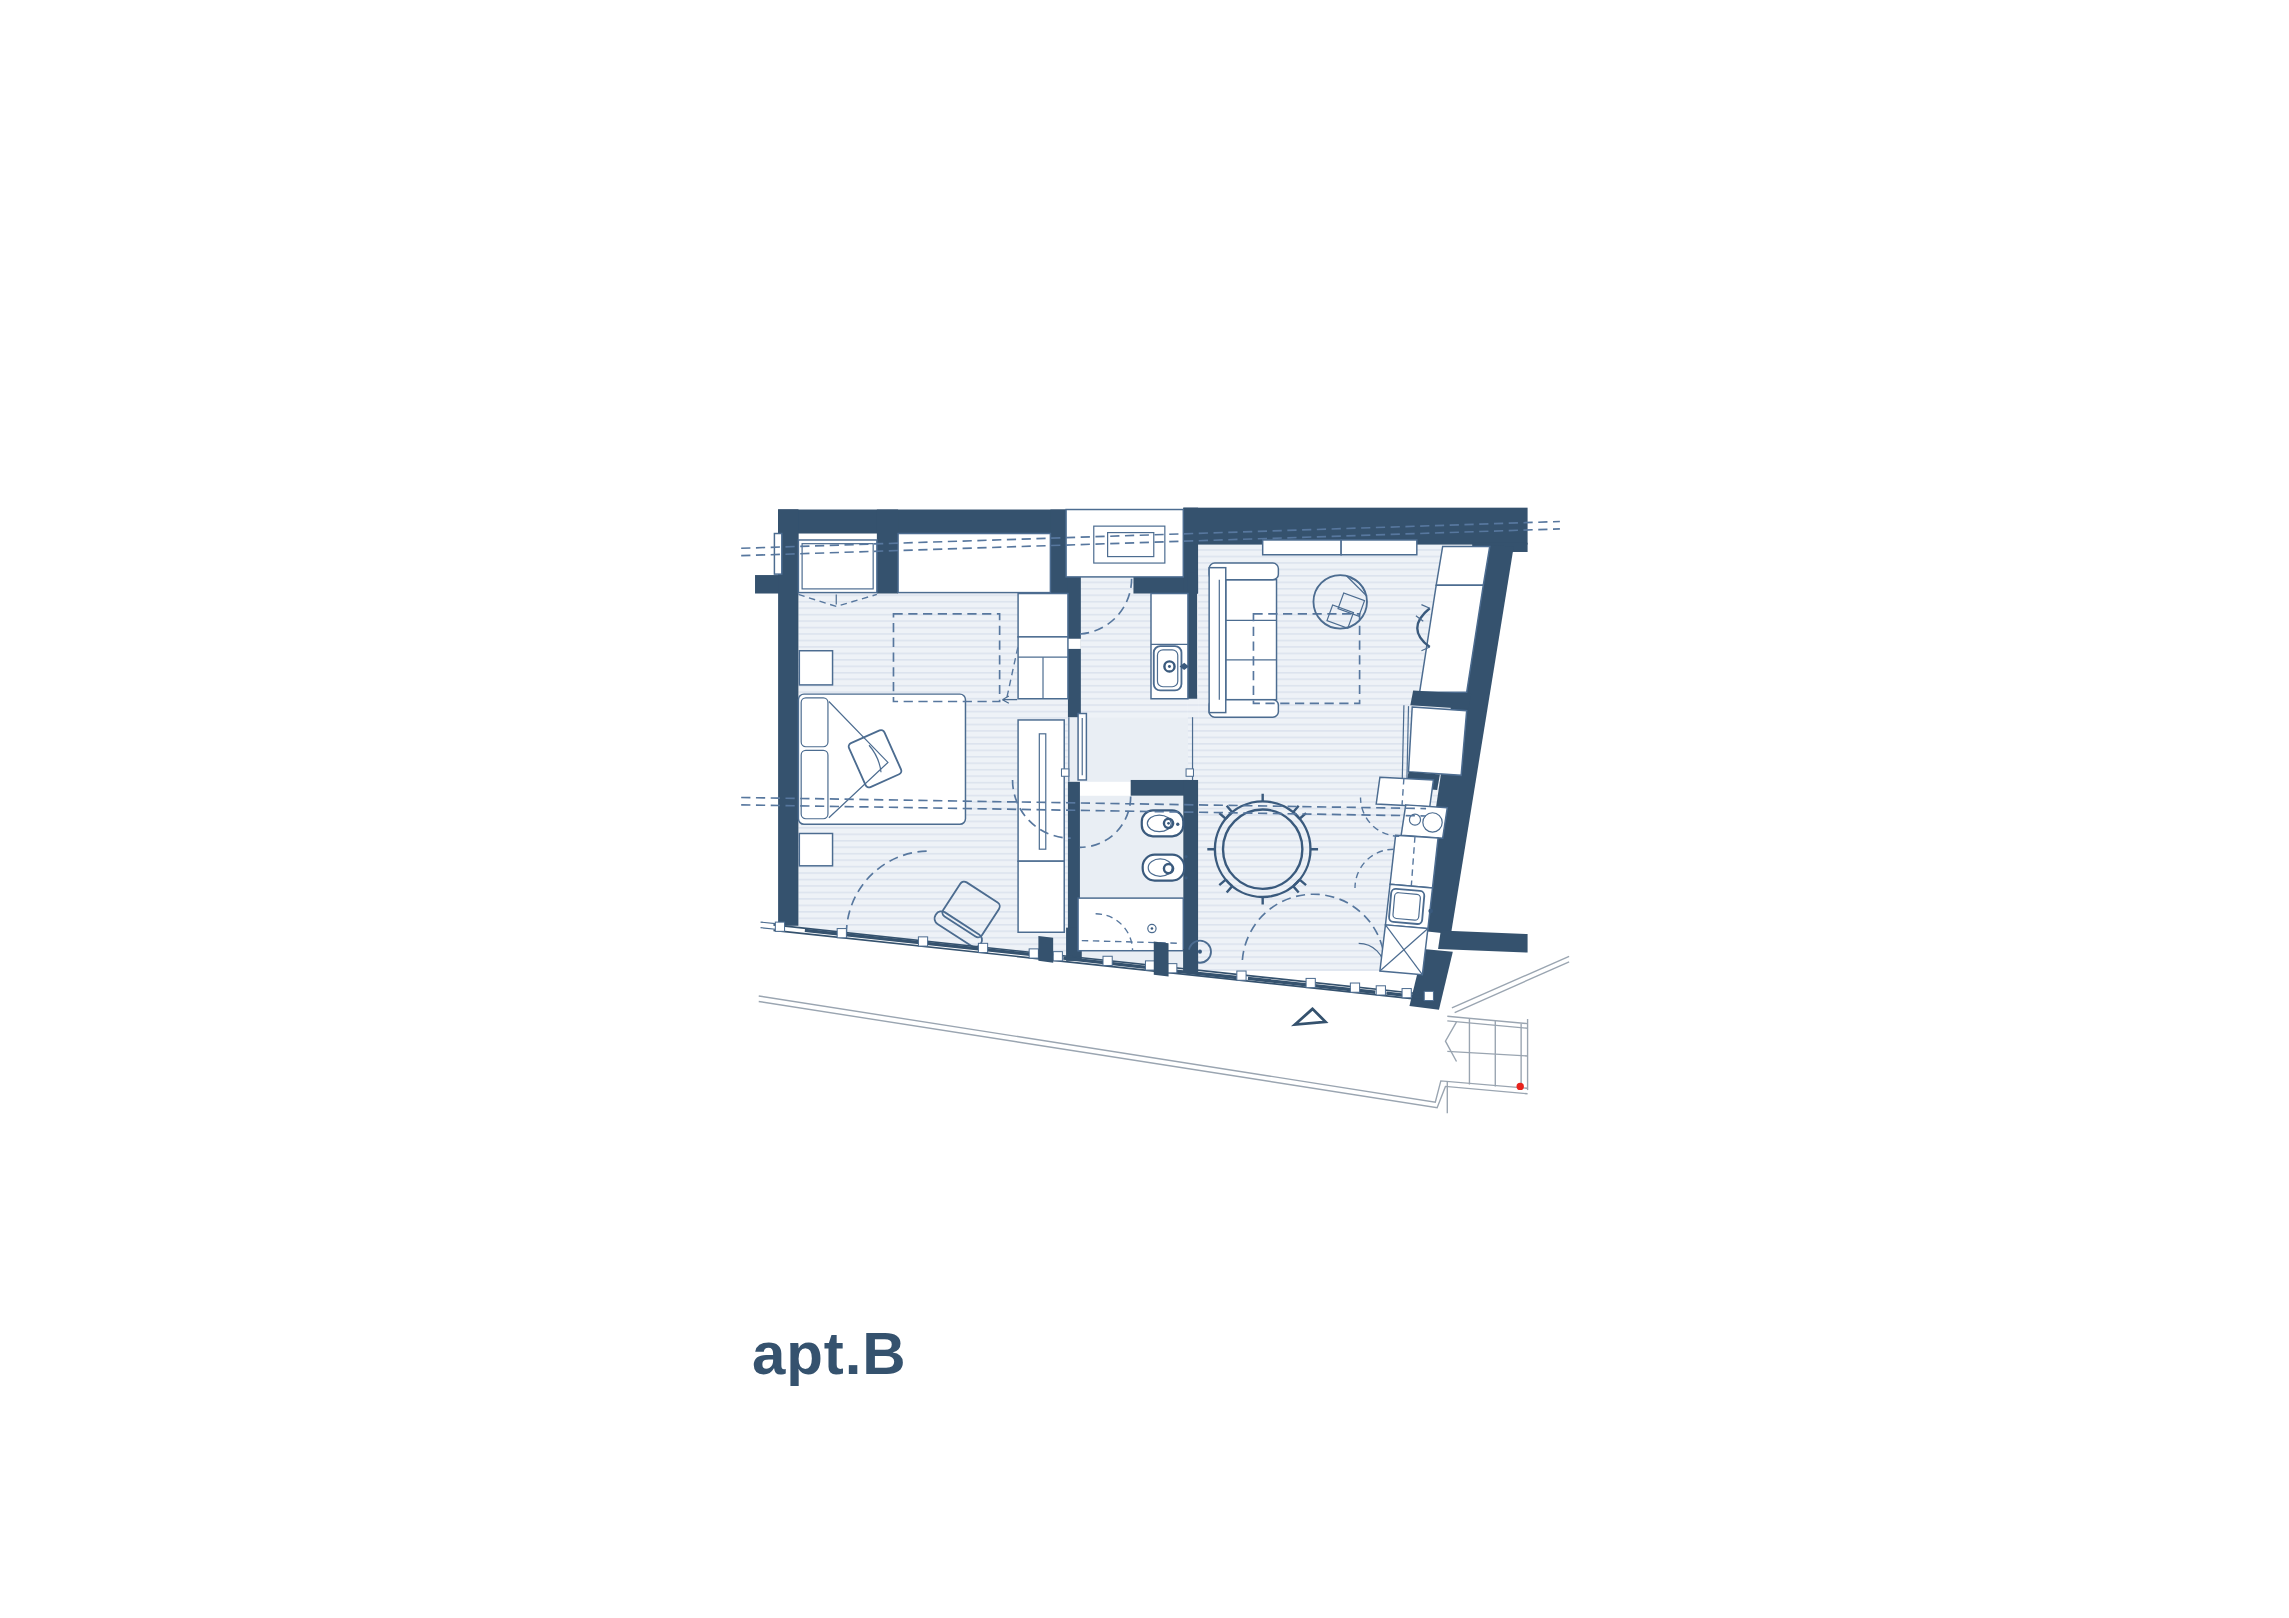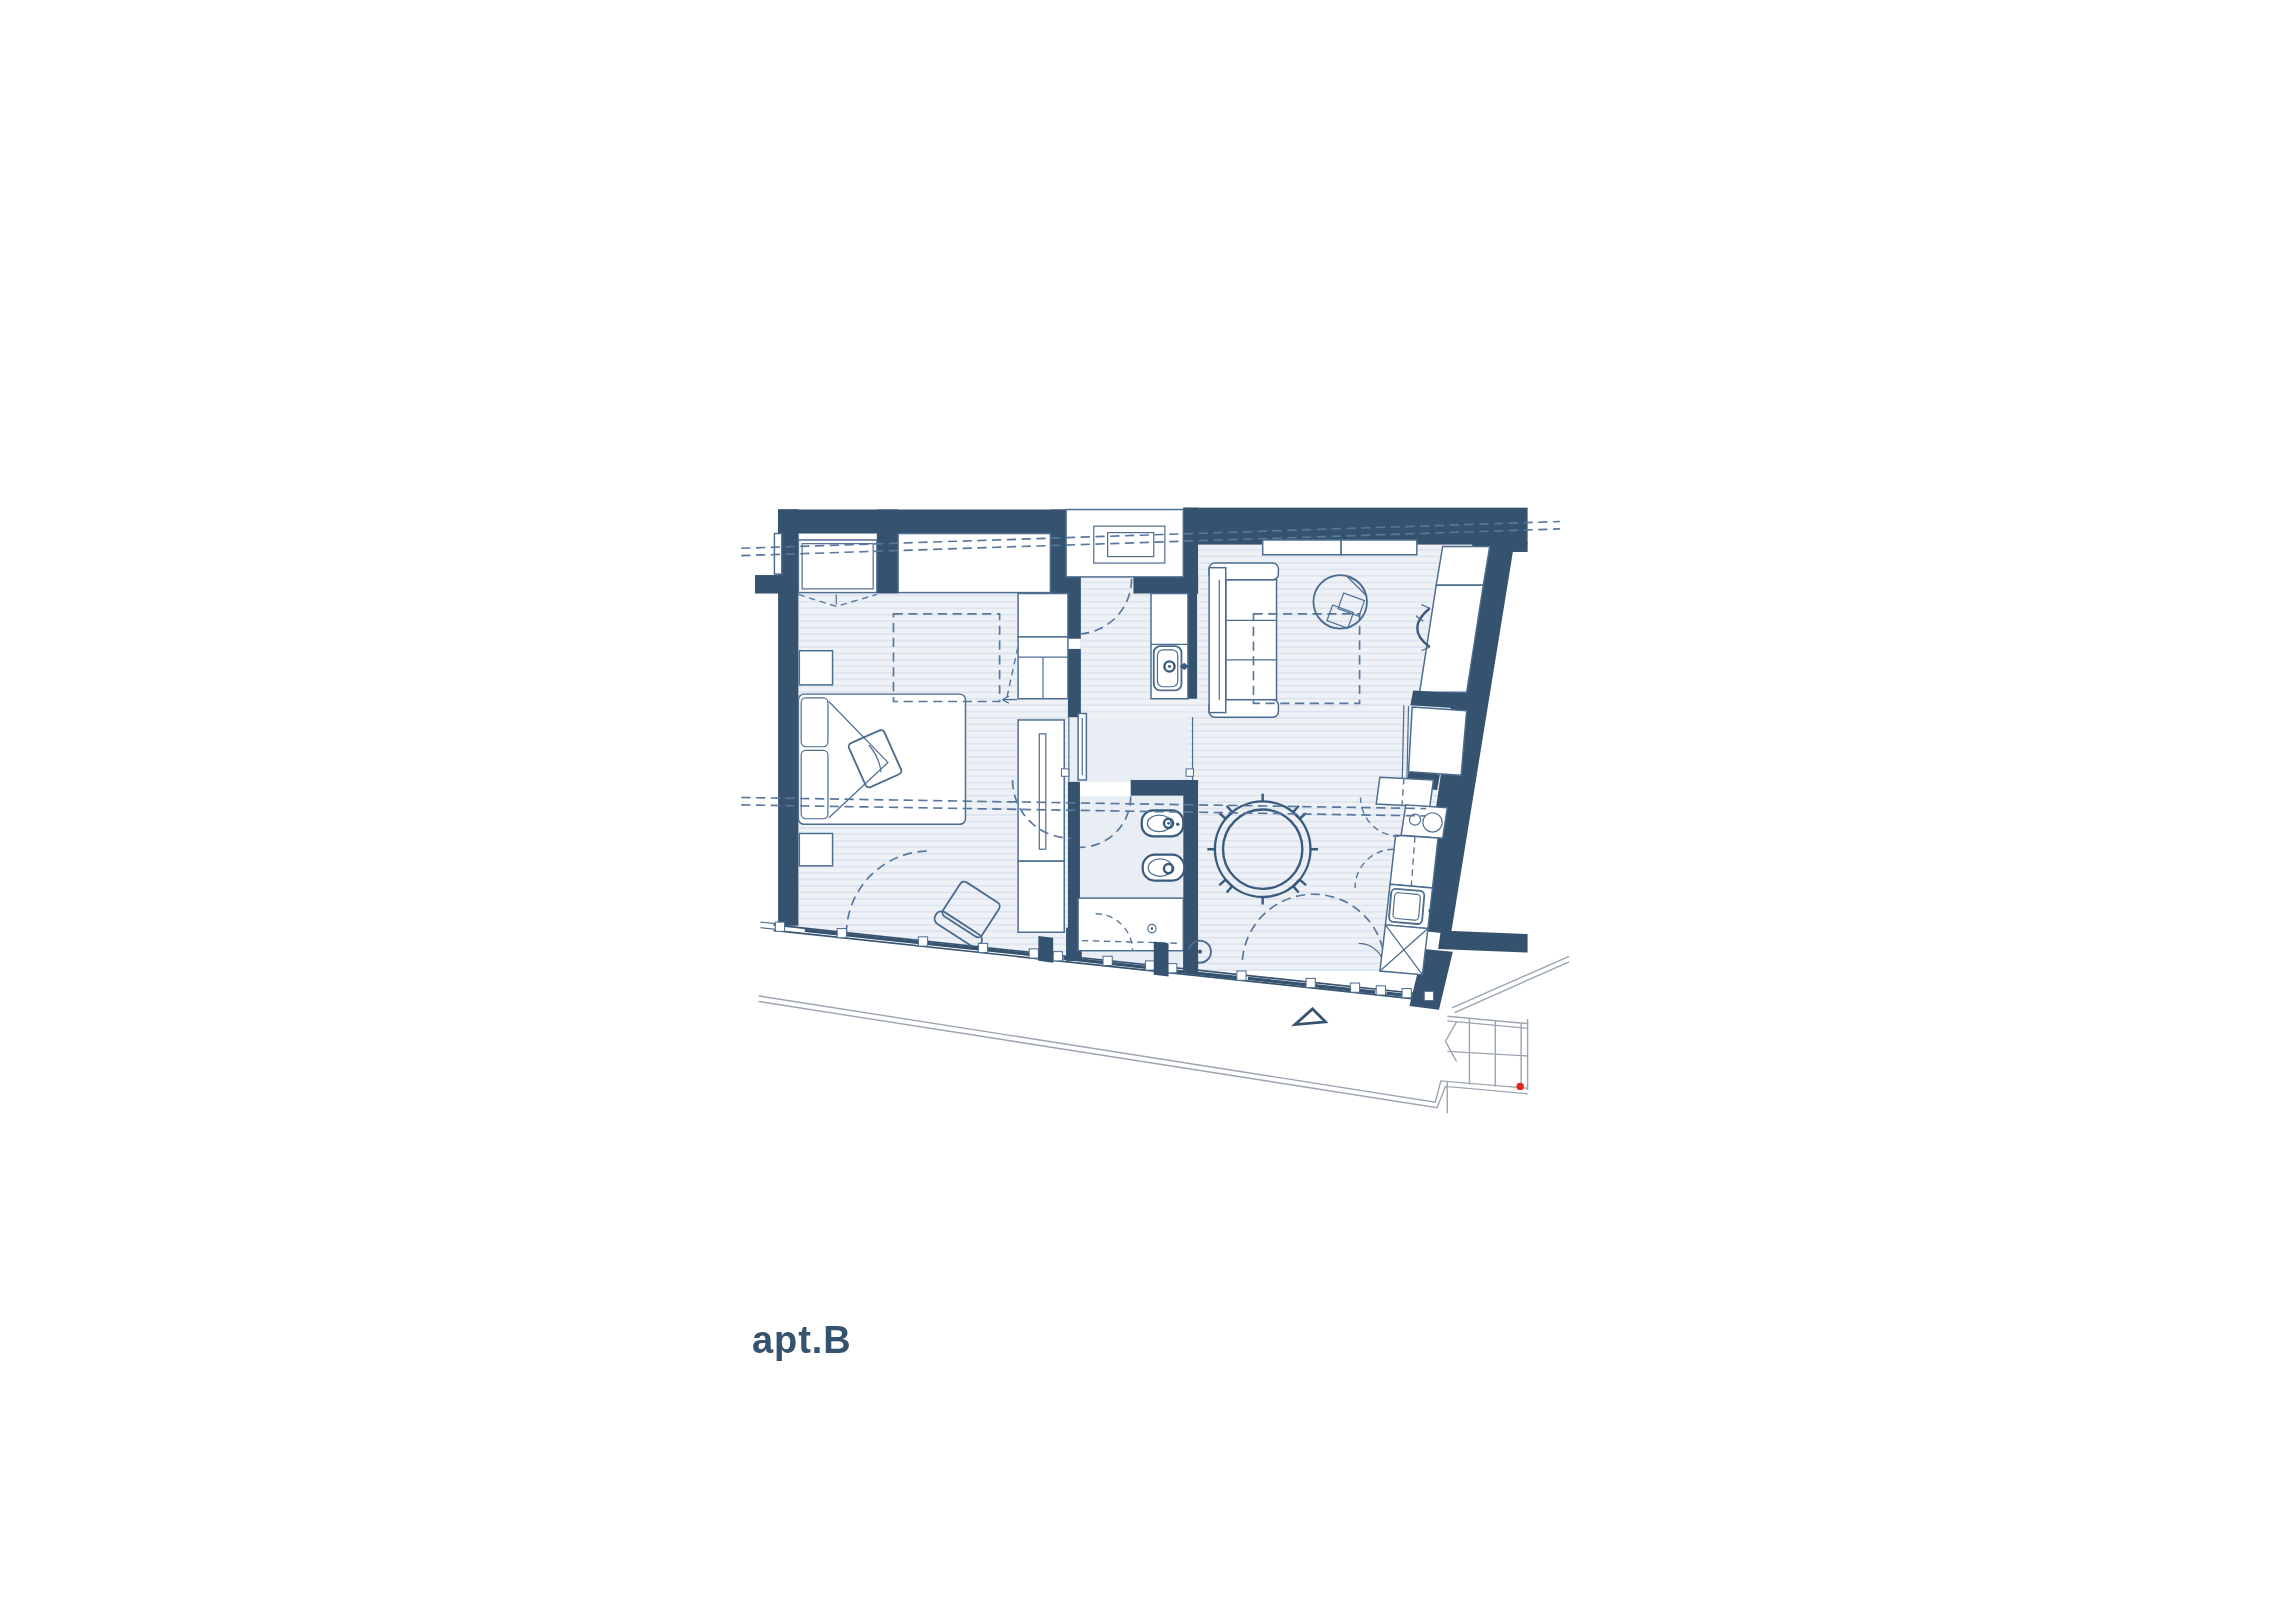--- a/index.html
+++ b/index.html
@@ -4,21 +4,21 @@
 <style>
   :root{
     --wall:#35526e; --line:#4c6c90; --line-strong:#3a5a7d; --dash:#57779e;
     --floor:#eef2f7; --floor-stripe:#dce3ee; --floor-plain:#e9eef4;
     --gray:#9aa5b1; --red:#e8231d; --paper:#ffffff;
   }
   html,body{margin:0;padding:0;background:var(--paper);}
   .page{position:relative;width:2290px;height:1619px;background:var(--paper);
         font-family:"Liberation Sans", sans-serif;overflow:hidden;}
   .plan-svg{position:absolute;left:0;top:0;}
-  .apt-label{position:absolute;left:752px;top:1319px;font-size:38px;font-weight:700;
+  .apt-label{position:absolute;left:752px;top:1319px;font-size:60px;font-weight:700;
              letter-spacing:0.9px;color:var(--wall);}
   .wall{fill:var(--wall);stroke:none;}
   .wh{fill:#ffffff;stroke:var(--line);stroke-width:1.6;}
   .whb{fill:#ffffff;stroke:var(--line-strong);stroke-width:2.4;}
   .lnt{fill:none;stroke:var(--line);stroke-width:1.3;}
   .ln{fill:none;stroke:var(--line);stroke-width:2;}
   .lnb{fill:none;stroke:var(--line-strong);stroke-width:2.6;}
   .dsh{fill:none;stroke:var(--dash);stroke-width:1.8;stroke-dasharray:10 6;}
   .dsh2{fill:none;stroke:var(--dash);stroke-width:1.5;stroke-dasharray:7 5;}
   .gry{fill:none;stroke:var(--gray);stroke-width:1.5;}

